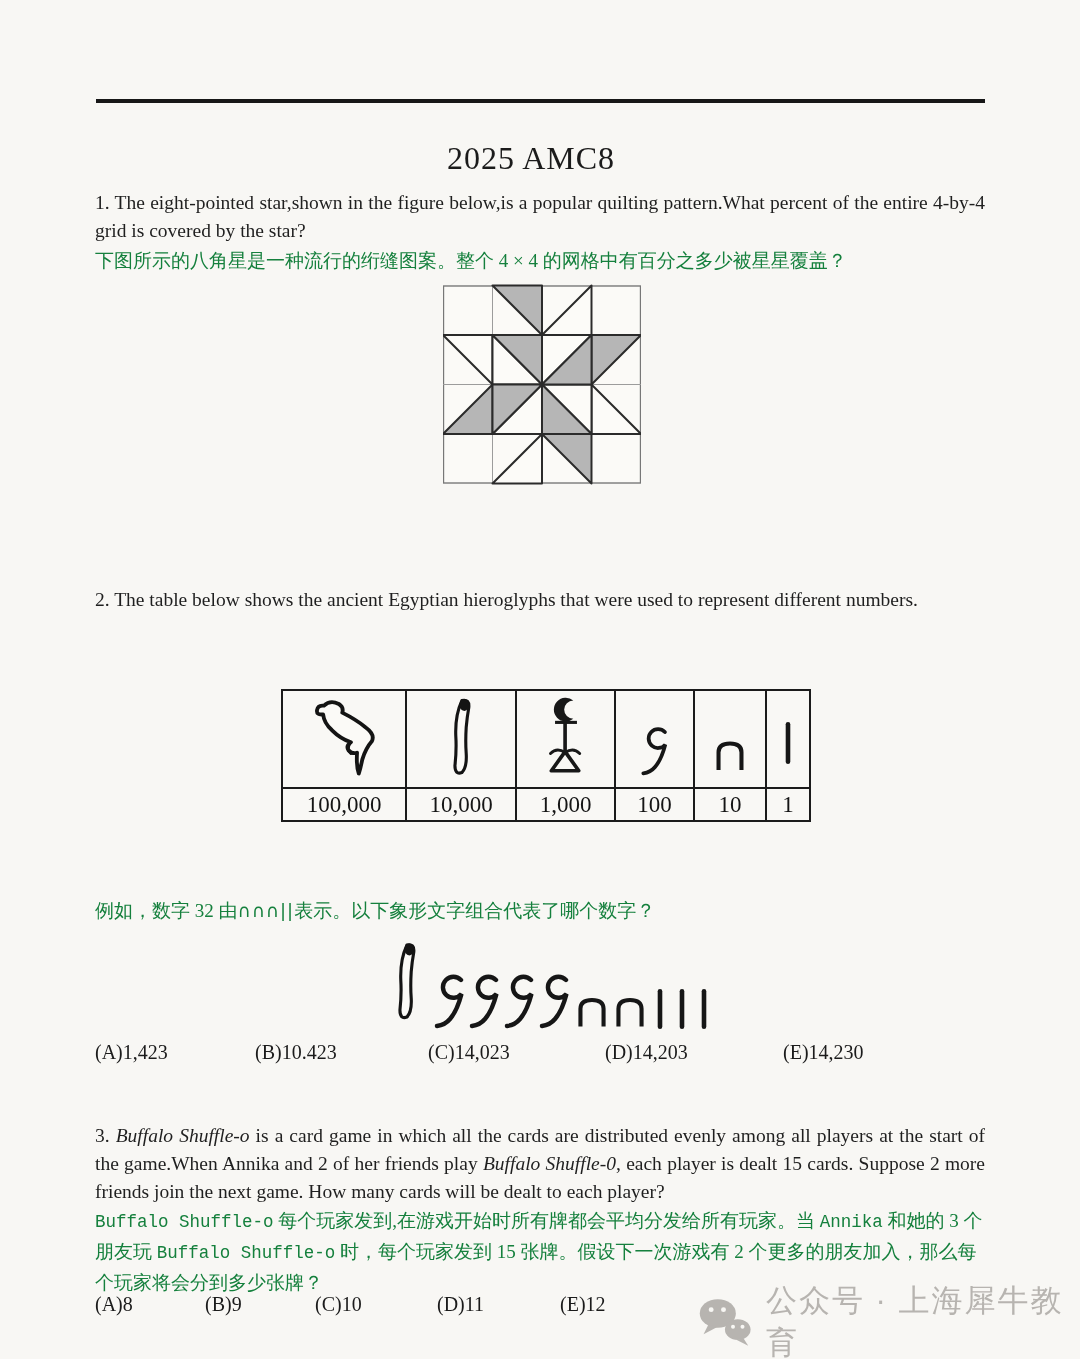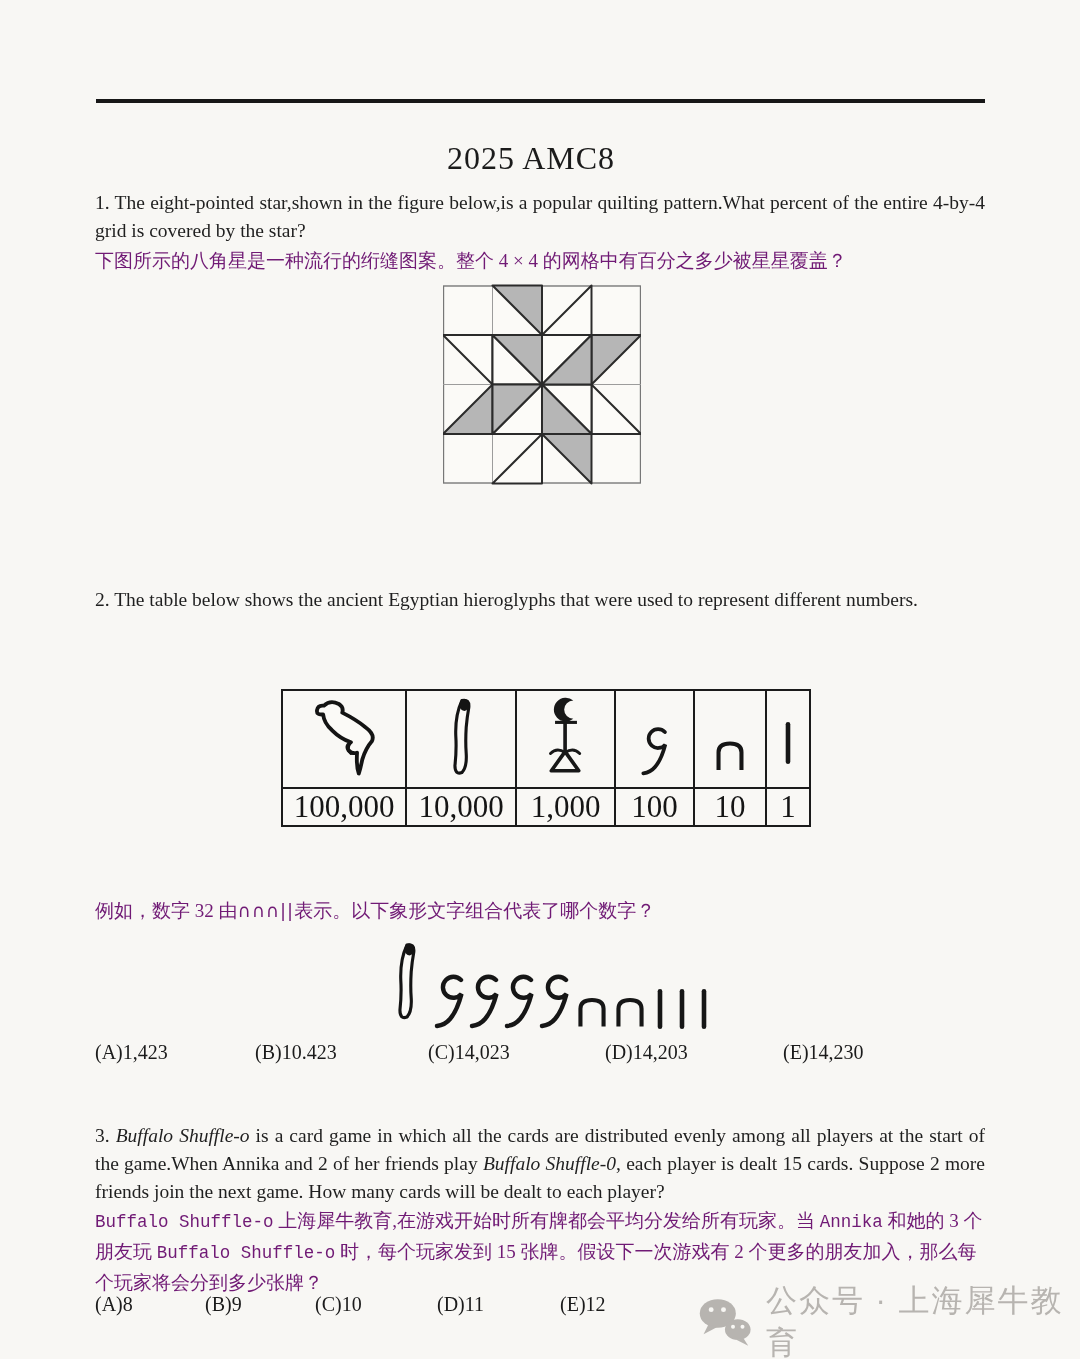--- a/index.html
+++ b/index.html
@@ -3,39 +3,39 @@
 <meta charset="utf-8">
 <style>
   html,body{margin:0;padding:0;background:#e9e8e6;}
   .page{position:relative;width:1080px;height:1359px;margin:0 auto;background:#f8f7f4;
         font-family:"Liberation Serif",serif;color:#222;overflow:hidden;}
   .rule{position:absolute;left:96px;top:99px;width:889px;height:4px;background:#171717;}
   .title{position:absolute;left:0;top:140px;width:1062px;text-align:center;font-size:32px;
          letter-spacing:1px;color:#1b1b1b;}
   .par{position:absolute;left:95px;width:890px;}
   .en{font-size:19.5px;line-height:28px;text-align:justify;color:#1f1f1f;}
-  .zh{font-size:19px;line-height:28px;color:#701a75;}
+  .zh{font-size:19px;line-height:28px;color:#15803d;}
   .just-last{text-align:justify;text-align-last:justify;}
   .it{font-style:italic;}
   .mono{font-family:"Liberation Mono",monospace;font-size:17.5px;}
   .glyphtxt{font-family:"DejaVu Sans",sans-serif;font-size:18px;letter-spacing:1px;}
   .opts{position:absolute;left:95px;width:920px;font-size:20px;color:#1b1b1b;white-space:nowrap;}
   .opts span{display:inline-block;}
   #q1opts span:nth-child(1){width:110px}#q1opts span:nth-child(2){width:113px}
   #q1opts span:nth-child(3){width:119px}#q1opts span:nth-child(4){width:121px}
   #q2opts span:nth-child(1){width:160px}#q2opts span:nth-child(2){width:173px}
   #q2opts span:nth-child(3){width:177px}#q2opts span:nth-child(4){width:178px}
   #q3opts span:nth-child(1){width:110px}#q3opts span:nth-child(2){width:110px}
   #q3opts span:nth-child(3){width:122px}#q3opts span:nth-child(4){width:123px}
   #fig{position:absolute;left:443px;top:284px;}
   
   #tbl{position:absolute;left:281px;top:689px;border-collapse:collapse;background:#f9f8f5;}
   #tbl td{border:2.4px solid #1b1b1b;text-align:center;vertical-align:middle;padding:0;}
   #tbl .grow td{height:96px;}
-  #tbl .vrow td{height:31px;font-size:31px;color:#151515;}
+  #tbl .vrow td{height:31px;font-size:23px;color:#151515;}
   .c0{width:122px}.c1{width:108px}.c2{width:97px}.c3{width:77px}.c4{width:70px}.c5{width:42px}
   
   #comb{position:absolute;left:393px;top:934px;height:95px;display:flex;align-items:flex-end;}
   #comb svg{display:block;}
   .m-finger{margin-right:14px;}
   .m-coil{margin-right:1px;}
   .m-arch{margin:0 3px;}
   .m-stroke{margin:0 8px;}
   
   #wm{position:absolute;left:695px;top:1280px;display:flex;align-items:center;
@@ -181,21 +181,21 @@
   </div>
 
   <div class="opts" id="q2opts" style="top:1041px">
     <span>(A)1,423</span><span>(B)10.423</span><span>(C)14,023</span><span>(D)14,203</span><span>(E)14,230</span>
   </div>
 
   <div class="par en" style="top:1122px">
     <span>3. </span><span class="it">Buffalo Shuffle-o</span><span> is a card game in which all the cards are distributed evenly among all players at the start of the game.When Annika and 2 of her friends play </span><span class="it">Buffalo Shuffle-0</span><span>, each player is dealt 15 cards. Suppose 2 more friends join the next game. How many cards will be dealt to each player?</span>
   </div>
   <div class="par zh" style="top:1206px;line-height:29px">
-    <span class="mono">Buffalo Shuffle-o</span><span> 上海犀牛教育,在游戏开始时所有牌都会平均分发给所有玩家。当 </span><span class="mono">Annika</span><span> 和她的 3 个朋友玩 </span><span class="mono">Buffalo Shuffle-o</span><span> 时，每个玩家发到 15 张牌。假设下一次游戏有 2 个更多的朋友加入，那么每个玩家将会分到多少张牌？</span>
+    <span class="mono">Buffalo Shuffle-o</span><span> 每个玩家发到,在游戏开始时所有牌都会平均分发给所有玩家。当 </span><span class="mono">Annika</span><span> 和她的 3 个朋友玩 </span><span class="mono">Buffalo Shuffle-o</span><span> 时，每个玩家发到 15 张牌。假设下一次游戏有 2 个更多的朋友加入，那么每个玩家将会分到多少张牌？</span>
   </div>
 
   <div class="opts" id="q3opts" style="top:1293px">
     <span>(A)8</span><span>(B)9</span><span>(C)10</span><span>(D)11</span><span>(E)12</span>
   </div>
 
   <div id="wm">
     <svg width="62" height="54" viewBox="0 0 62 54">
       <ellipse cx="24" cy="18" rx="19" ry="15" fill="#b7b4b0"></ellipse>
       <polygon points="14,30 9,40 24,32" fill="#b7b4b0"></polygon>

